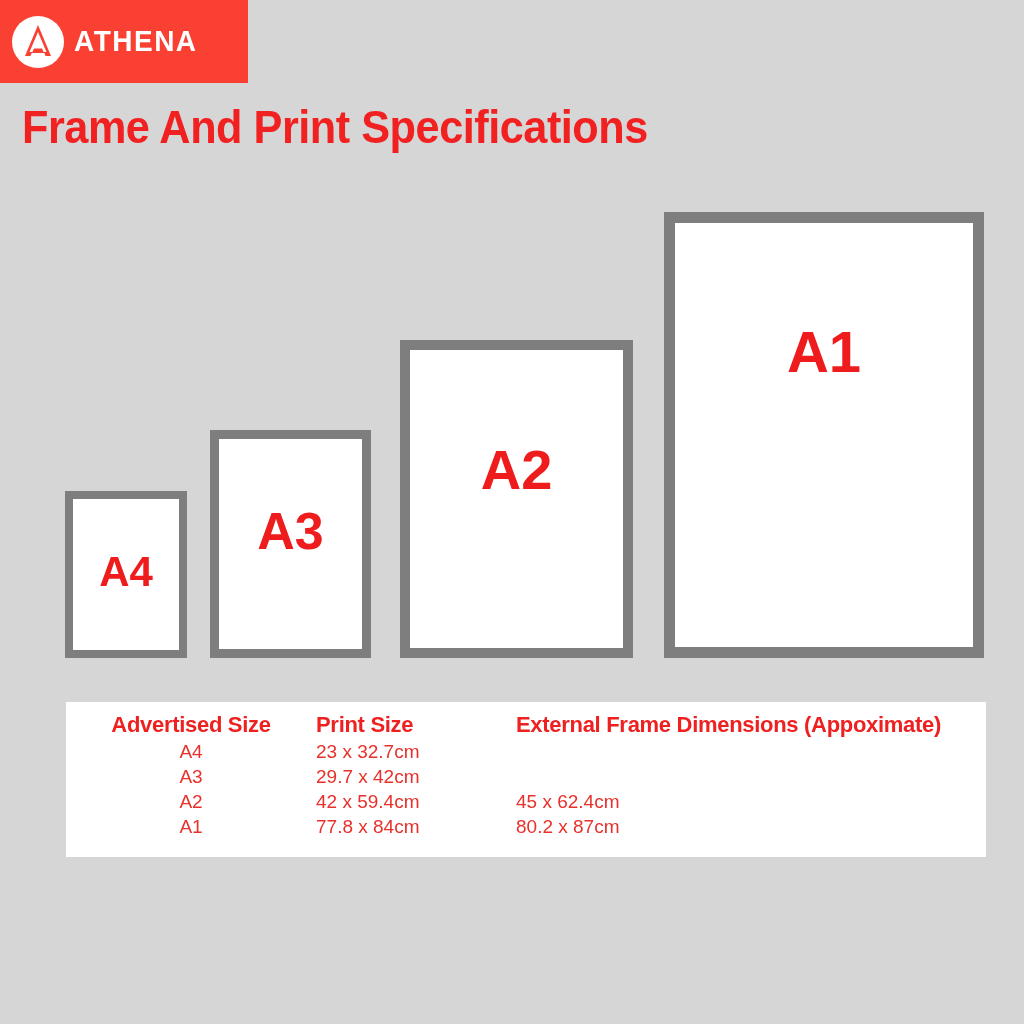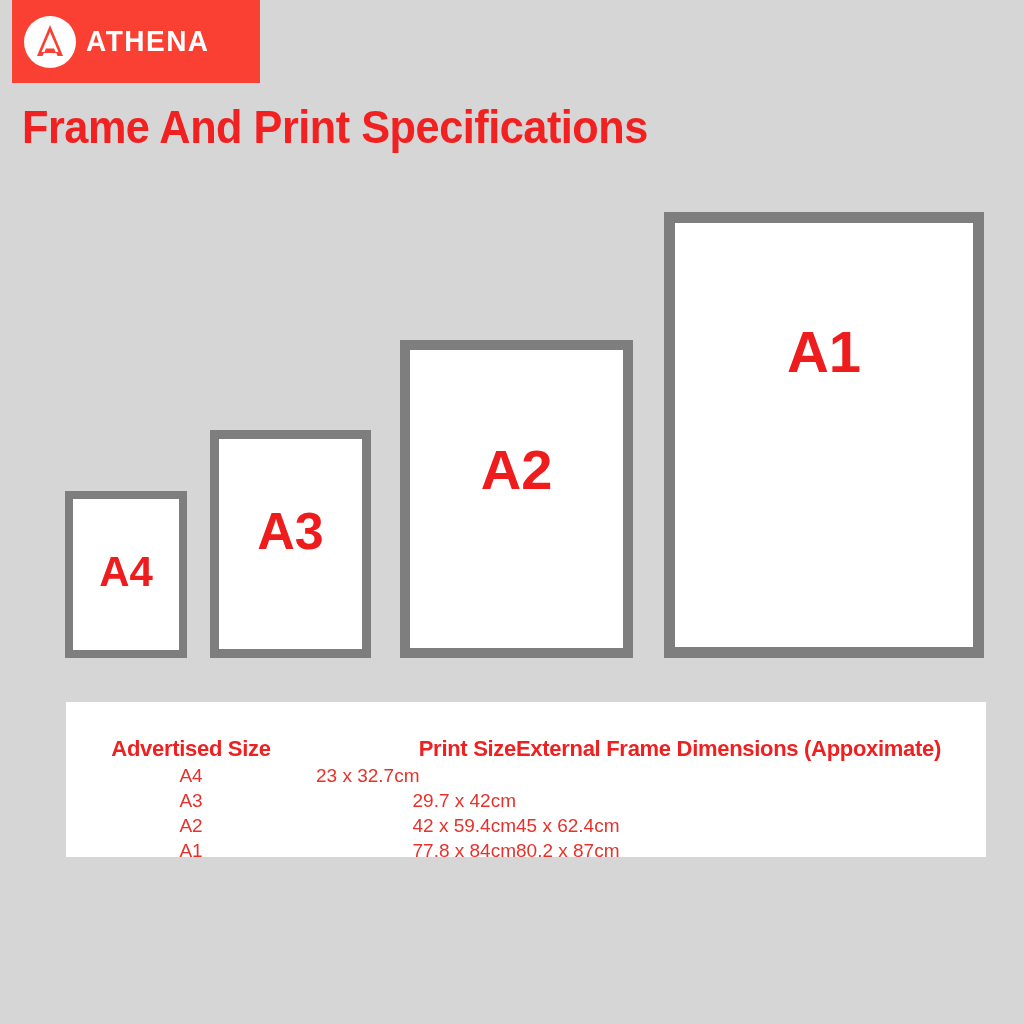--- a/index.html
+++ b/index.html
@@ -12,21 +12,21 @@
     height: 1024px;
     background: #d6d6d6;
     font-family: "Liberation Sans", sans-serif;
     overflow: hidden;
     position: relative;
   }
 
   
   .brand-bar {
     position: absolute;
-    left: 12px;
+    left: 0;
     top: 0;
     width: 248px;
     height: 83px;
     background: #fa4032;
     display: flex;
     align-items: center;
     padding-left: 10px;
     box-sizing: border-box;
   }
   .brand-logo {
@@ -109,27 +109,26 @@
     height: 155px;
     background: #ffffff;
     box-sizing: border-box;
   }
   .spec-row {
     display: flex;
     width: 100%;
   }
   .spec-row.header-row {
     padding-top: 10px;
-    margin-top: 24px;
   }
   .spec-row.data-row {
     padding-top: 3px;
   }
   .col-adv   { width: 250px; text-align: center; }
-  .col-print { width: 200px; text-align: right; }
+  .col-print { width: 200px; text-align: left; }
   .col-ext   { width: 470px; text-align: left; }
 
   .spec-head {
     color: #ee2020;
     font-family: "Liberation Sans", sans-serif;
     font-size: 22px;
     font-weight: 700;
     letter-spacing: -0.3px;
     white-space: nowrap;
   }

